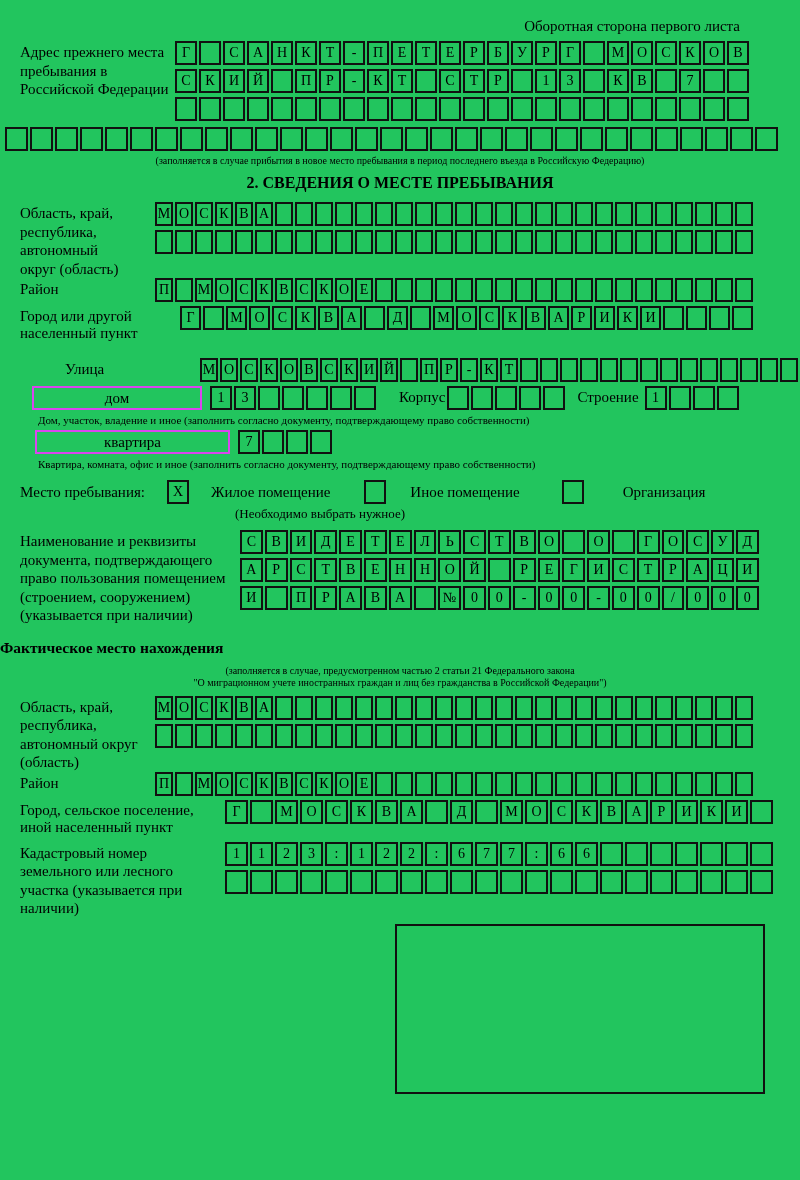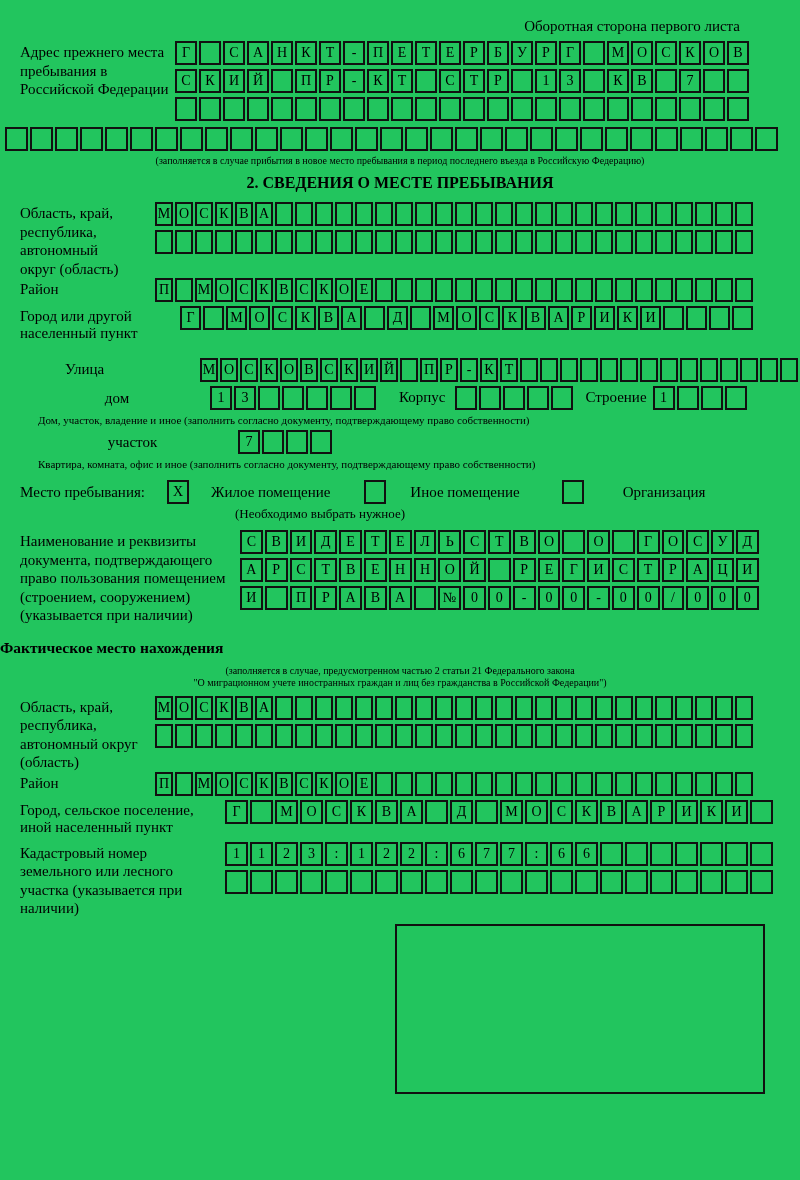--- a/index.html
+++ b/index.html
@@ -37,21 +37,21 @@
   .cw22 .cell { width: 22px; }
   .cw23 .cell { width: 23px; }
   .cw21 .cell { width: 21px; }
   .cw18 .cell { width: 18px; }
   .cw245 .cell { width: 22.8px; }
   .fullrow { margin-left: 5px; margin-top: 2px; }
   .note-center { text-align: center; margin: 2px 20px 0 20px; font-size: 10px; }
   .sect-title { text-align: center; font-weight: bold; font-size: 16px; margin: 8px 0 10px 0; }
   .sub-title { font-weight: bold; font-size: 15.5px; margin: 14px 10px 8px 0; }
   .labelbox {
-    height: 24px; border: 2px solid #22c55e; display: flex;
+    height: 24px; border: 2px solid #d946ef; display: flex;
     align-items: center; justify-content: center; font-size: 15px; flex-shrink: 0;
   }
   .dombox { width: 170px; margin-right: 8px; }
   .kvbox { width: 195px; margin-right: 8px; }
   .inl-label { font-size: 15px; padding-top: 3px; flex-shrink: 0; }
   .cbox {
     display: inline-flex; align-items: center; justify-content: center;
     width: 22px; height: 24px; border: 2px solid #111;
     font-size: 14px; flex-shrink: 0;
   }
@@ -375,40 +375,40 @@
     <div class="labelbox dombox">дом</div>
     <div class="cellrow cw22">
         <span class="cell">1</span>
         <span class="cell">3</span>
         <span class="cell"></span>
         <span class="cell"></span>
         <span class="cell"></span>
         <span class="cell"></span>
         <span class="cell"></span>
       </div>
-    <div class="inl-label" style="margin-left:21px;margin-right:10px;">Корпус</div>
+    <div class="inl-label" style="margin-left:21px;margin-right:2px;">Корпус</div>
     <div class="cellrow cw22">
         <span class="cell"></span>
         <span class="cell"></span>
         <span class="cell"></span>
         <span class="cell"></span>
         <span class="cell"></span>
       </div>
     <div class="inl-label" style="margin-left:10px;margin-right:6px;">Строение</div>
     <div class="cellrow cw22">
         <span class="cell">1</span>
         <span class="cell"></span>
         <span class="cell"></span>
         <span class="cell"></span>
       </div>
   </div>
   <div class="note-under">Дом, участок, владение и иное (заполнить согласно документу, подтверждающему право собственности)</div>
 
   <div class="frow" style="margin-left:35px;">
-    <div class="labelbox kvbox">участок</div>
+    <div class="labelbox kvbox">квартира</div>
     <div class="cellrow cw22">
         <span class="cell">7</span>
         <span class="cell"></span>
         <span class="cell"></span>
         <span class="cell"></span>
       </div>
   </div>
   <div class="note-under">Квартира, комната, офис и иное (заполнить согласно документу, подтверждающему право собственности)</div>
 
   <div class="frow resrow">

